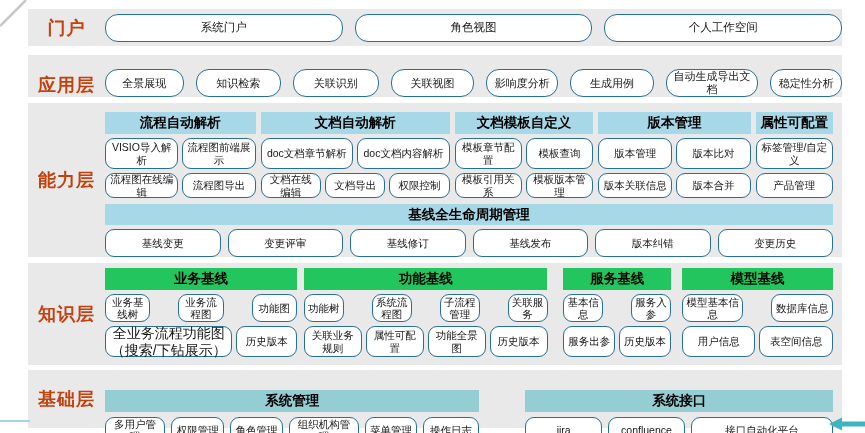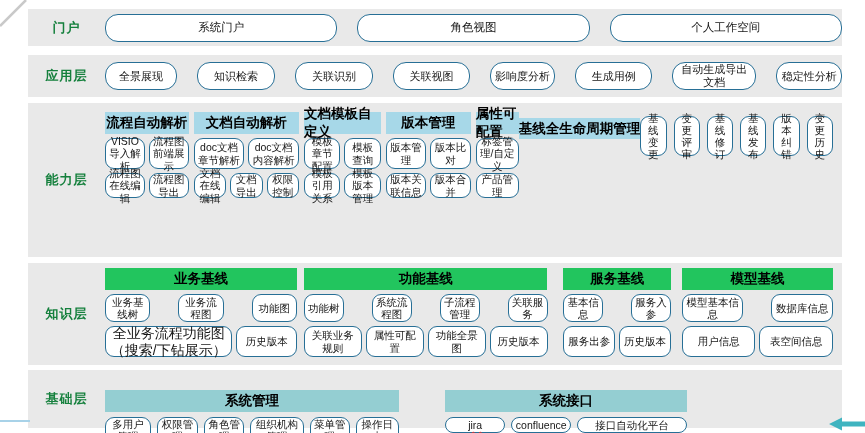--- a/index.html
+++ b/index.html
@@ -8,31 +8,31 @@
     background:#ffffff;
     font-family:"Liberation Sans","DejaVu Sans",sans-serif;
     color:#1b1b1b;
   }
   .band{
     position:absolute;left:28px;width:814px;
     background:#e9e9e9;
     display:flex;align-items:stretch;box-sizing:border-box;
   }
   .band-portal{top:9px;height:37px;}
-  .band-app{top:55px;height:42px;}
+  .band-app{top:55px;height:42px;align-items:flex-end;}
   .band-cap{top:103px;height:154px;}
   .band-knowledge{top:263px;height:102px;}
   .band-base{top:370px;height:58px;}
 
   .layer-label{
     width:77px;flex:none;display:flex;align-items:center;justify-content:center;
-    font-weight:bold;font-size:13px;letter-spacing:1px;color:#15803d;
-  }
-  .content{flex:1;display:flex;align-items:center;gap:20px;padding-right:0;min-width:0;}
-  .content-col{flex:1;display:flex;flex-direction:row;padding-right:9px;min-width:0;}
+    font-weight:bold;font-size:18px;letter-spacing:1px;color:#c2410c;
+  }
+  .content{flex:1;display:flex;align-items:center;gap:12px;padding-right:0;min-width:0;}
+  .content-col{flex:1;display:flex;flex-direction:column;padding-right:9px;min-width:0;}
 
   .btn{
     background:#ffffff;border:1.4px solid #276f96;border-radius:9px;
     display:flex;align-items:center;justify-content:center;text-align:center;
     font-size:10.5px;line-height:1.15;padding:1px 3px;box-sizing:border-box;
     color:#161616;cursor:pointer;min-width:0;
   }
   .btn.big{flex:1;height:28px;border-radius:13px;font-size:11.5px;}
   .app-btn{height:28px;border-radius:13px;font-size:11px;}
 

